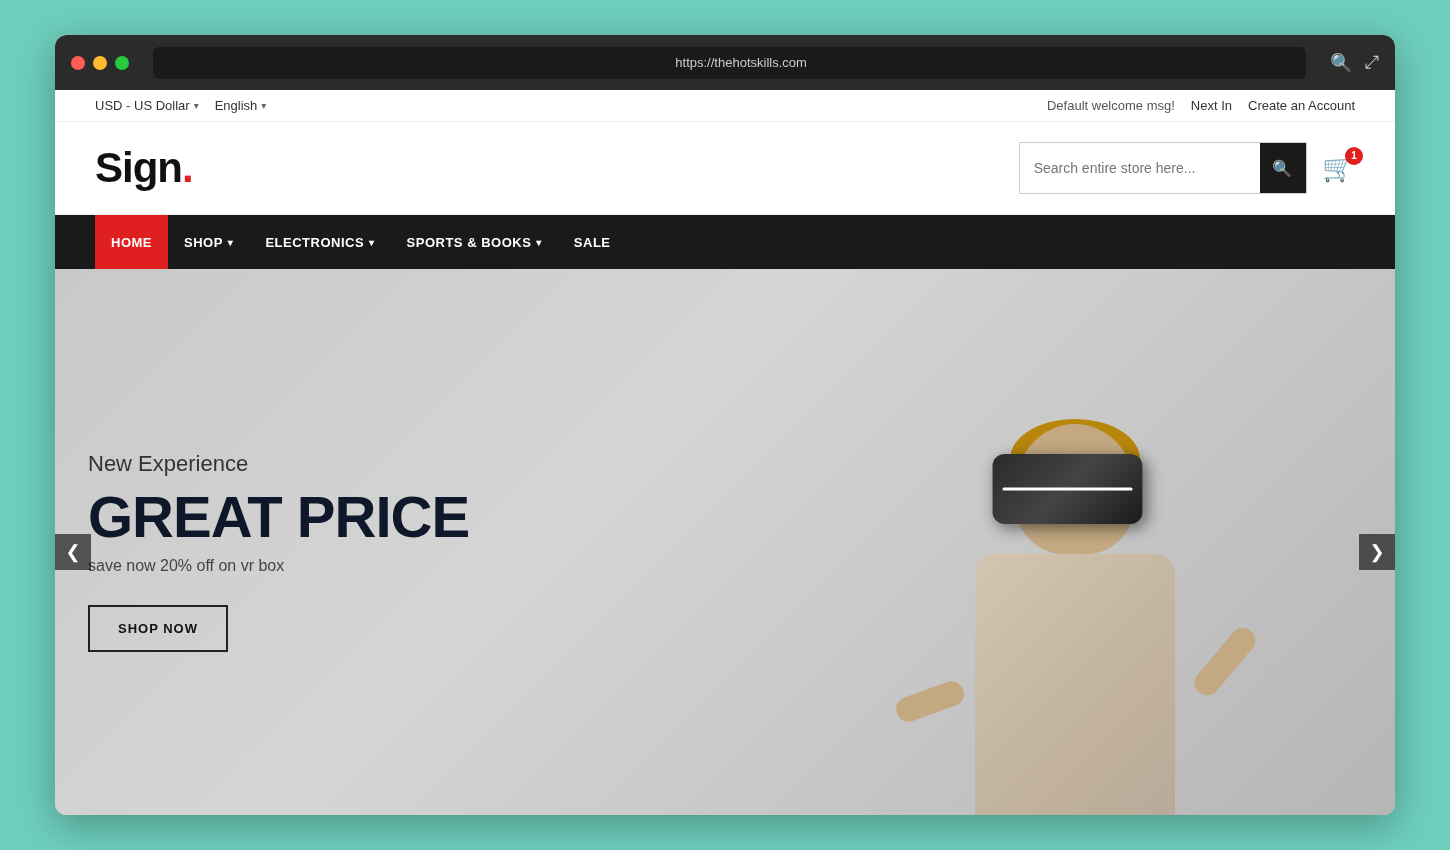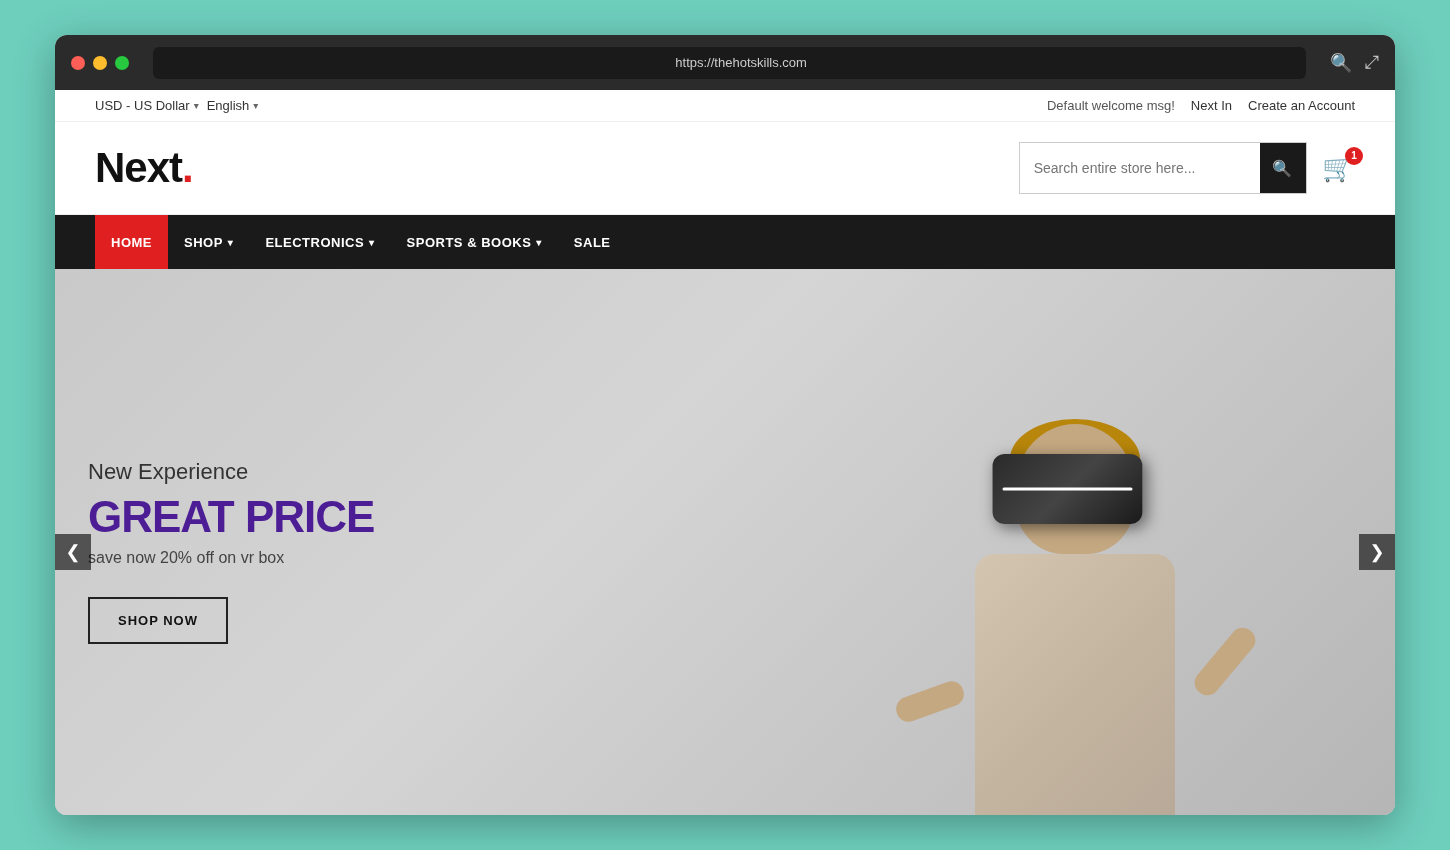--- a/index.html
+++ b/index.html
@@ -91,21 +91,21 @@
       border-bottom: 1px solid #eee;
       padding: 8px 40px;
       display: flex;
       justify-content: space-between;
       align-items: center;
       font-size: 13px;
       color: #555;
     }
     .utility-left {
       display: flex;
-      gap: 8px;
+      gap: 16px;
       align-items: flex-end;
     }
     .utility-right {
       display: flex;
       gap: 16px;
       align-items: center;
     }
     .utility-dropdown {
       display: flex;
       align-items: center;
@@ -350,23 +350,23 @@
     }
 
     .hero-subtitle {
       font-size: 22px;
       color: #333;
       margin-bottom: 8px;
       font-weight: 400;
     }
 
     .hero-title {
-      font-size: 44px;
+      font-size: 58px;
       font-weight: 900;
-      color: #4c1d95;
+      color: #0f172a;
       line-height: 1.1;
       margin-bottom: 8px;
       letter-spacing: -1px;
     }
 
     .hero-desc {
       font-size: 16px;
       color: #444;
       margin-bottom: 30px;
     }
@@ -440,21 +440,21 @@
       </div>
       <div class="utility-right">
         <span>Default welcome msg!</span>
         <a class="utility-link">Next In</a>
         <a class="utility-link">Create an Account</a>
       </div>
     </div>
 
     <div class="header">
       <div class="logo">
-        <span>Next</span><span class="logo-dot">.</span>
+        <span>Sign</span><span class="logo-dot">.</span>
       </div>
 
       <div class="header-right">
         <div class="search-bar">
           <input class="search-input" type="text" placeholder="Search entire store here..." style="">
           <button class="search-button">
             <span>🔍</span>
           </button>
         </div>
         <div class="cart-icon-wrapper">

